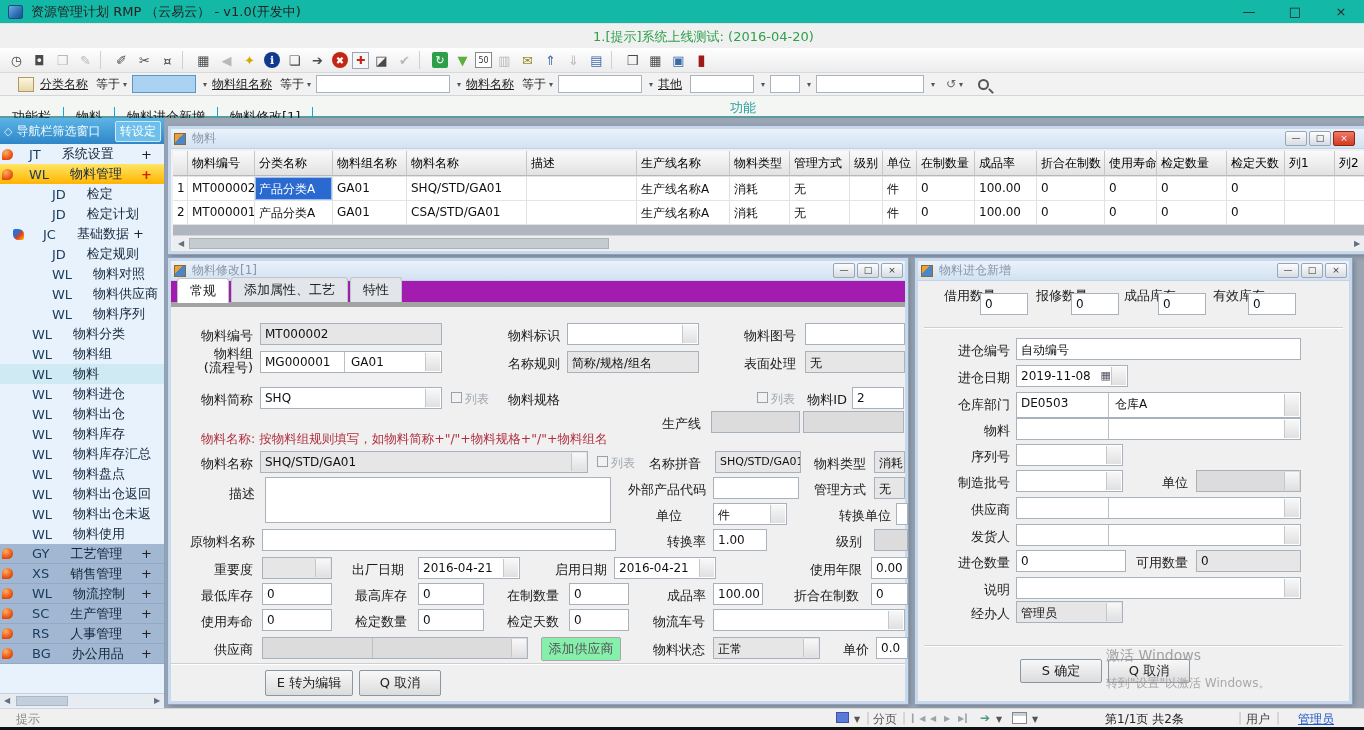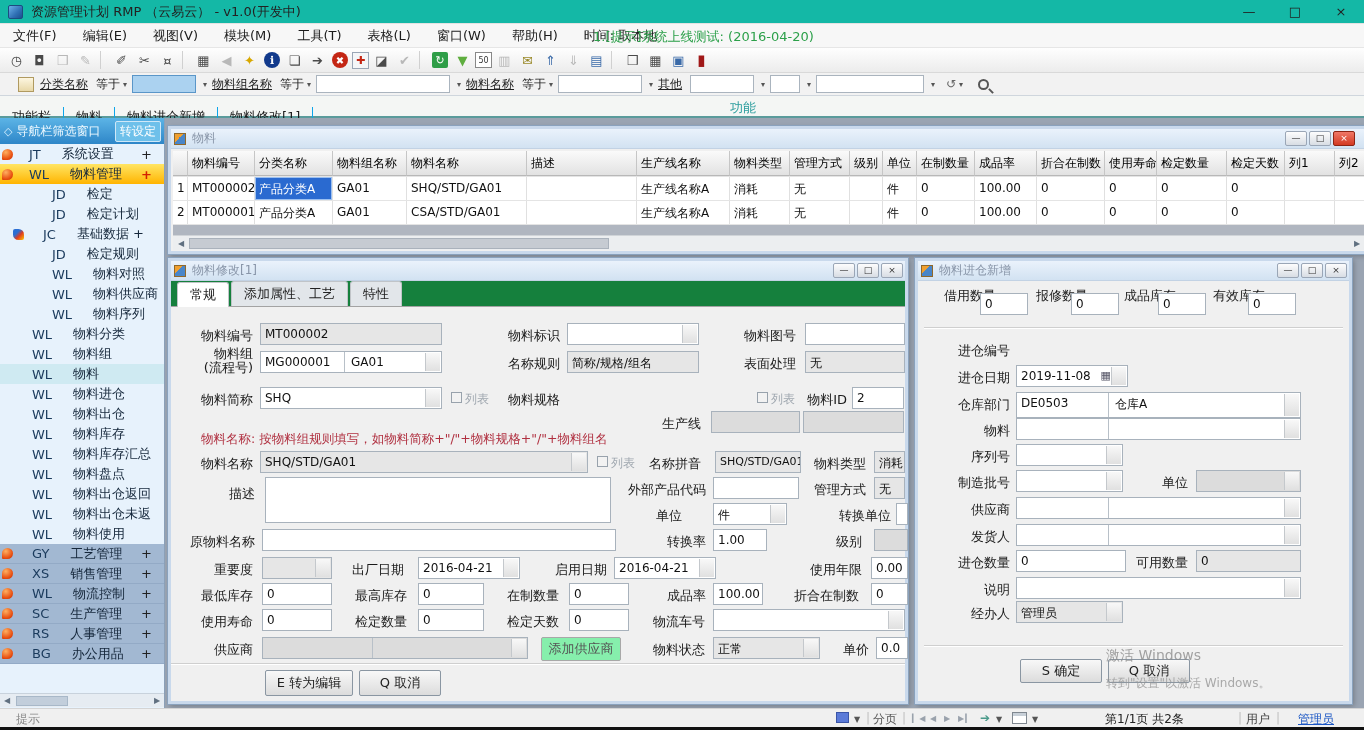--- a/index.html
+++ b/index.html
@@ -96,21 +96,21 @@
   .tcell { flex:none; border-right:1px solid #e0e0e0; font-size:12px; color:#111; padding:4px 0 0 4px; overflow:hidden; white-space:nowrap; }
   .thead .tcell { background:linear-gradient(#fafafa,#e2e2e2); border-right:1px solid #c6c6c6; border-bottom:1px solid #b8b8b8; color:#000; }
   .tcell.selcell { background:#2a6ad0; color:#fff; box-shadow:inset 0 0 0 1px #9cc0f0; }
   .mat-gray { position:absolute; left:2px; top:96px; right:0; height:12px; background:#b0b6c0; }
   .hscroll { position:absolute; left:2px; bottom:1px; right:0; height:15px; background:#eceef0; border-top:1px solid #d0d4d8; display:flex; align-items:center; }
   .hscroll .sarr { width:16px; text-align:center; font-size:8px; color:#607080; }
   .hthumb { width:420px; height:11px; background:#c6cbd2; border:1px solid #aab2bc; }
   .hspace { flex:1; }
 
   
-  .w-tabs { position:absolute; left:0; top:20px; right:0; height:26px; background:#15803d; border-bottom:1px solid #a3a3a3; display:flex; align-items:center; padding-left:6px; font-size:13px; color:#222; }
+  .w-tabs { position:absolute; left:0; top:20px; right:0; height:26px; background:#a21caf; border-bottom:5px solid #a3a3a3; display:flex; align-items:flex-end; padding-left:6px; font-size:13px; color:#222; }
   .ftab { padding:3px 12px; margin-right:2px; border:1px solid #c0c4c8; border-bottom:none; background:#e2e6ea; border-radius:3px 3px 0 0; }
   .ftab.active { background:#fff; position:relative; top:1px; }
   .f-lbl { position:absolute; font-size:13px; color:#1a1a1a; text-align:right; white-space:nowrap; }
   .f-box { position:absolute; height:22px; background:#fff; border:1px solid #a8b2bc; font-size:12px; color:#111; padding:3px 4px; overflow:hidden; white-space:nowrap; }
   .f-box.ro { background:#e6e6e6; }
   .f-box.dis { background:#dcdcdc; }
   .f-box.cmb { padding-right:18px; }
   .arr { position:absolute; right:1px; top:1px; bottom:1px; width:15px; background:linear-gradient(#f8f8f8,#e0e0e0); border-left:1px solid #c4c8cc; color:#444; font-size:8px; display:flex; align-items:center; justify-content:center; }
   .seg { position:absolute; left:0; top:0; bottom:0; border-right:1px solid #b8c0c8; padding:3px 4px; overflow:hidden; }
   .seg2 { position:absolute; top:0; bottom:0; padding:3px 4px; overflow:hidden; }
@@ -149,40 +149,20 @@
   <div class="titlebar">
     <span class="app-icon"></span>
     <span class="tb-title">资源管理计划 RMP （云易云） - v1.0(开发中)</span>
     <span class="win-ctrls">
       <span>—</span>
       <span>□</span>
       <span>×</span>
     </span>
   </div>
 
-  <div class="menubar">
-
-      <span class="menu-item">文件(F)</span>
-
-      <span class="menu-item">编辑(E)</span>
-
-      <span class="menu-item">视图(V)</span>
-
-      <span class="menu-item">模块(M)</span>
-
-      <span class="menu-item">工具(T)</span>
-
-      <span class="menu-item">表格(L)</span>
-
-      <span class="menu-item">窗口(W)</span>
-
-      <span class="menu-item">帮助(H)</span>
-
-      <span class="menu-item">时间: 取本地</span>
-    </div>
   <span class="menu-notice" style="position:absolute;left:585px;top:28px;font-size:13px;z-index:2;">1.[提示]系统上线测试: (2016-04-20)</span>
 
   <div class="toolbar">
 
       <span class="tbi">◷</span>
 
       <span class="tbi">◘</span>
 
       <span class="tbi c-dis">❒</span>
 
@@ -727,20 +707,21 @@
       <div class="f-box" style="left:62px;top:32px;width:48px;">0</div>
       <span class="f-lbl two-line" style="left:118px;top:28px;width:30px;text-align:left;">报修数量</span>
       <div class="f-box" style="left:153px;top:32px;width:48px;">0</div>
       <span class="f-lbl two-line" style="left:206px;top:28px;width:30px;text-align:left;">成品库存</span>
       <div class="f-box" style="left:240px;top:32px;width:48px;">0</div>
       <span class="f-lbl two-line" style="left:295px;top:28px;width:30px;text-align:left;">有效库存</span>
       <div class="f-box" style="left:330px;top:32px;width:48px;">0</div>
       <div class="btn-sep" style="top:66px;left:6px;right:6px;"></div>
 
       <span class="i-lbl" style="top:81px;">进仓编号</span>
+      <div class="f-box" style="left:98px;top:77px;width:285px;">自动编号</div>
 
       <span class="i-lbl" style="top:108px;">进仓日期</span>
       <div class="f-box cmb" style="left:98px;top:104px;width:112px;padding-right:30px;"><span>2019-11-08</span><i class="cal-ic">▦</i><i class="arr"></i></div>
 
       <span class="i-lbl" style="top:135px;">仓库部门</span>
       <div class="f-box cmb" style="left:98px;top:131px;width:285px;padding:12px;">
         <span class="seg" style="width:92px;">DE0503</span>
         <span class="seg2" style="left:94px;right:16px;">仓库A</span>
         <i class="arr"></i>
       </div>

